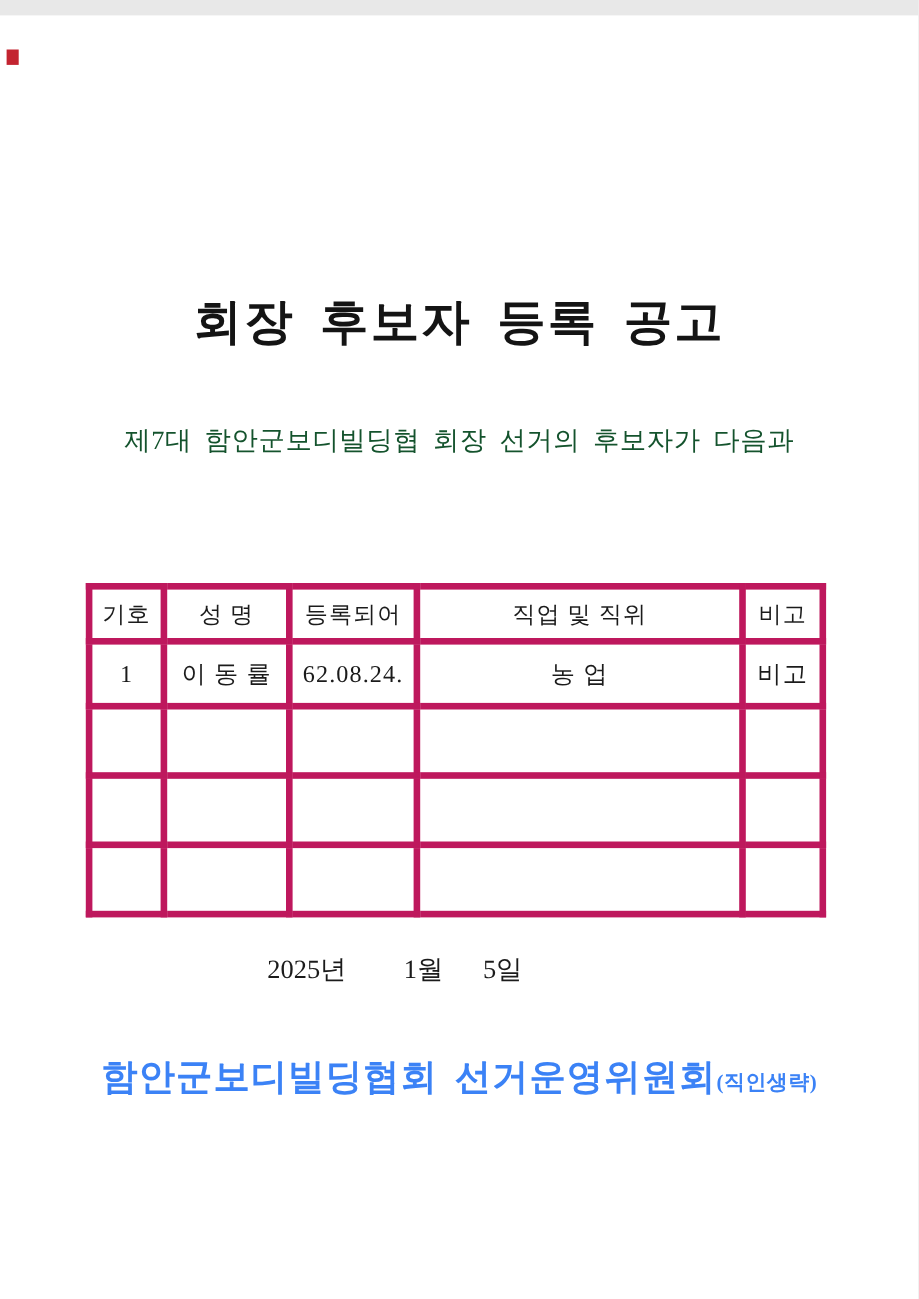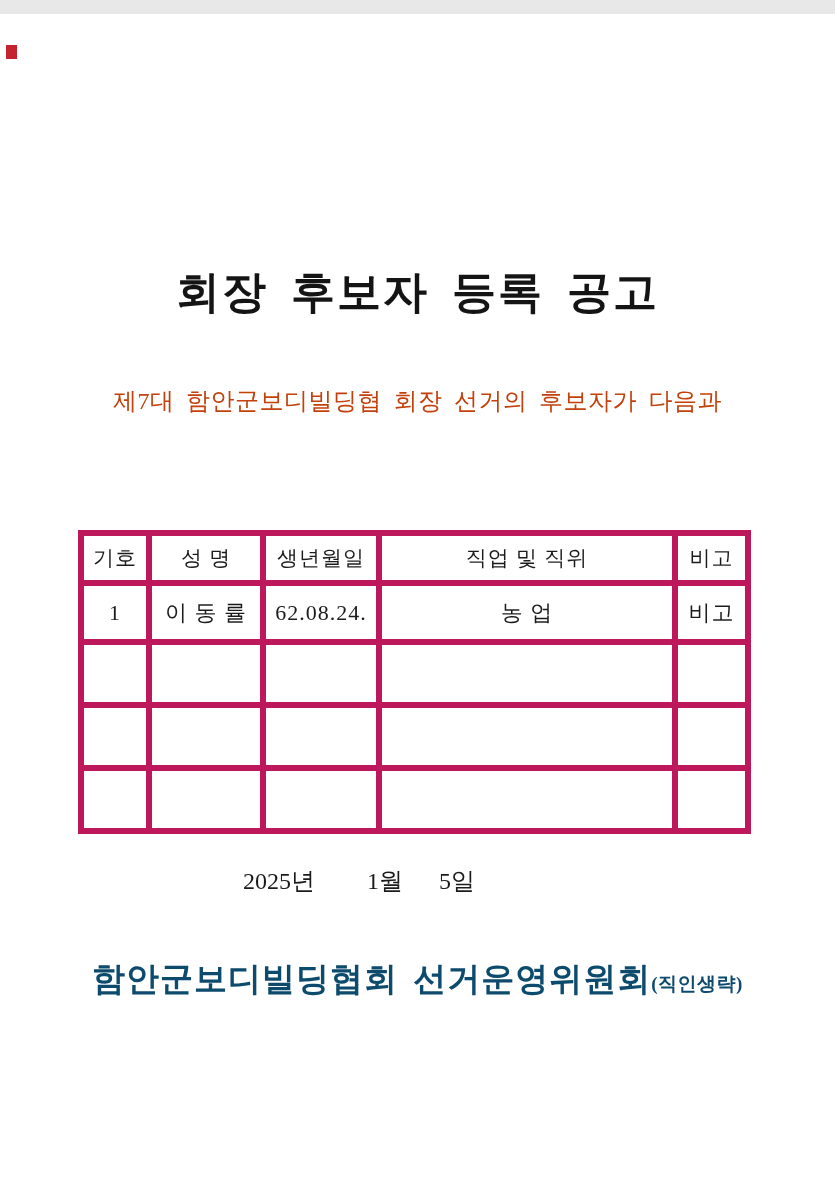--- a/index.html
+++ b/index.html
@@ -41,21 +41,21 @@
   .doc-body {
     position: absolute;
     top: 366px;
     left: 0;
     right: 0;
     text-align: center;
     font-size: 24px;
     line-height: 42px;
     letter-spacing: 0.5px;
     word-spacing: 5px;
-    color: #c2410c;
+    color: #14532d;
   }
   table.candidate-table {
     position: absolute;
     left: 78px;
     top: 516px;
     width: 667px;
     border-collapse: collapse;
     table-layout: fixed;
     border: 2px solid #000;
     font-size: 22px;
@@ -83,21 +83,21 @@
   }
   .date-line .gap1 { margin-right: 52px; text-align: center; }
   .date-line .gap2 { margin-right: 36px; }
   .issuer-line {
     position: absolute;
     top: 943px;
     left: 0;
     right: 0;
     text-align: center;
     white-space: nowrap;
-    color: #0c4a6e;
+    color: #3b82f6;
   }
   .issuer-org {
     font-size: 33px;
     font-weight: bold;
     letter-spacing: 1px;
     word-spacing: 6px;
   }
   .seal-note {
     font-size: 19px;
     font-weight: bold;
@@ -122,21 +122,21 @@
       <col style="width:68px">
       <col style="width:114px">
       <col style="width:116px">
       <col style="width:296px">
       <col style="width:73px">
     </colgroup>
     <tbody>
       <tr class="row-header">
         <td>기호</td>
         <td>성 명</td>
-        <td>생년월일</td>
+        <td>등록되어</td>
         <td>직업 및 직위</td>
         <td>비고</td>
       </tr>
       <tr class="row-data">
         <td>1</td>
         <td>이 동 률</td>
         <td>62.08.24.</td>
         <td>농 업</td>
         <td>비고</td>
       </tr>

